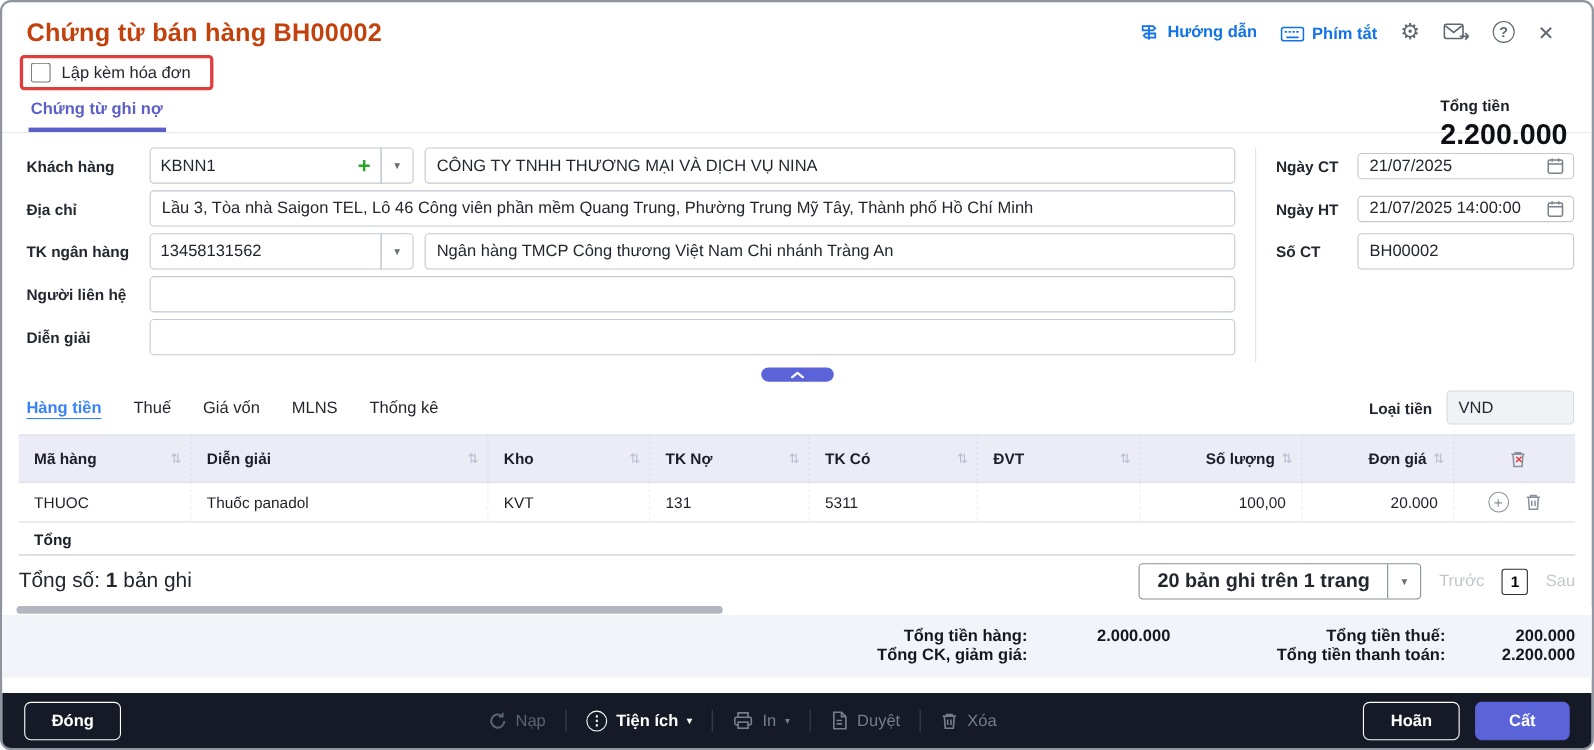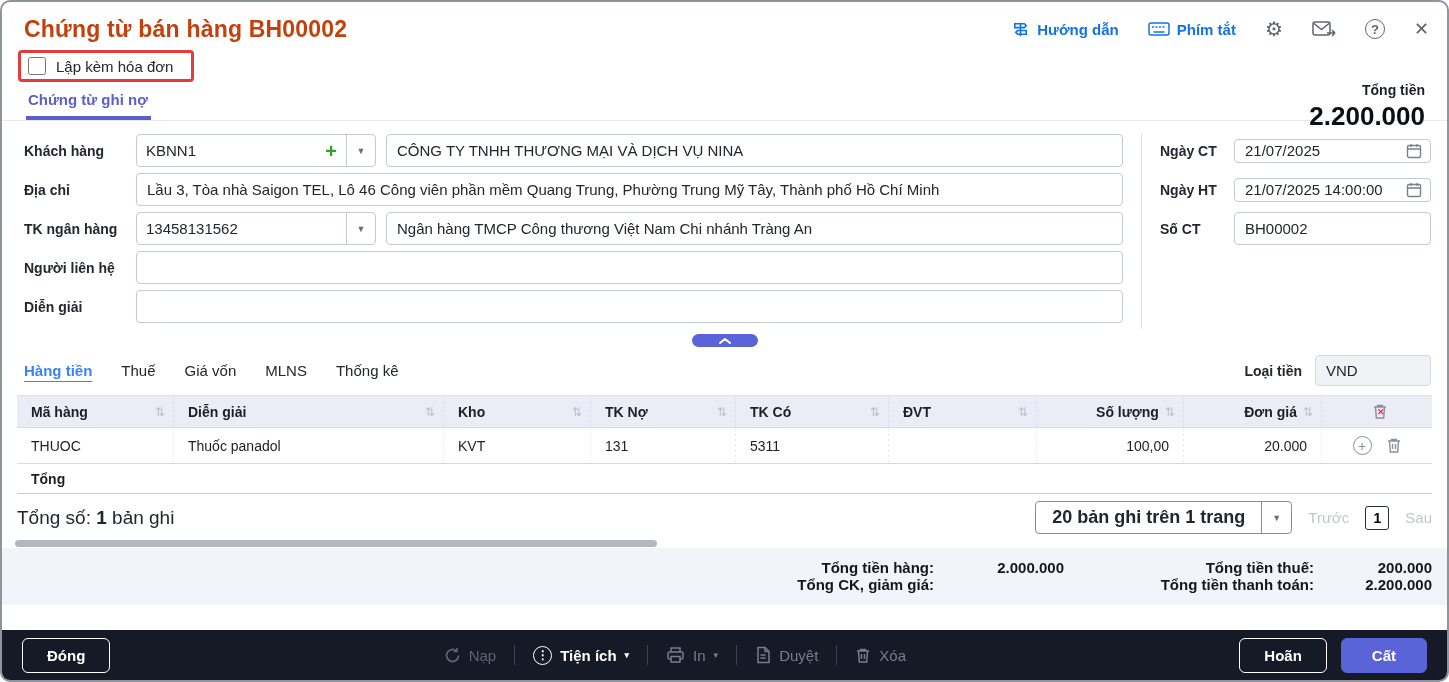--- a/index.html
+++ b/index.html
@@ -2,29 +2,29 @@
 <html><head>
 <meta charset="utf-8">
 <style>
   * { box-sizing: border-box; margin: 0; padding: 0; }
   html,body { width:1449px; height:682px; background:#fff; font-family:"Liberation Sans", sans-serif; }
   .window { position:absolute; inset:0; border:2px solid #8f949d; border-radius:10px; overflow:hidden; background:#fff; display:flex; flex-direction:column; }
 
   
   .top { position:relative; padding:14px 0 0 0; }
   .page-title { font-size:23px; font-weight:700; color:#c2410c; margin-left:22px; letter-spacing:.2px; }
-  .header-actions { position:absolute; top:17px; right:18px; display:flex; align-items:center; gap:29px; }
+  .header-actions { position:absolute; top:17px; right:34px; display:flex; align-items:flex-end; gap:21px; }
   .hlink { display:flex; align-items:center; gap:7px; color:#1273e6; font-size:15px; font-weight:600; cursor:pointer; }
   .hicon { color:#5f6571; display:flex; align-items:center; cursor:pointer; }
   .glyph { font-size:20px; line-height:1; }
   .qmark { width:20px; height:20px; border:1.6px solid #5f6571; border-radius:50%; font-size:13px; font-weight:700; display:flex; align-items:center; justify-content:center; }
   .redbox { display:inline-flex; align-items:center; gap:10px; margin:7px 0 0 16px; border:3px solid #e23c3c; border-radius:4px; padding:4px 18px 4px 7px; }
   .redbox input { width:18px; height:18px; accent-color:#fff; }
   .redbox label { font-size:15px; color:#23262e; }
-  .total-box { position:absolute; top:80px; right:22px; text-align:right; }
+  .total-box { position:absolute; top:86px; right:22px; }
   .total-box .t-label { font-size:14px; font-weight:600; color:#1c1f27; }
   .total-box .t-value { font-size:26px; font-weight:700; color:#0d0f14; margin-top:3px; }
   .main-tabs { margin-top:3px; border-bottom:1px solid #e8e9ef; padding-left:24px; }
   .main-tab { display:inline-block; padding:6px 2px 8px; color:#5b5fc7; font-weight:700; font-size:15px; border-bottom:4px solid #5b5fc7; min-width:125px; cursor:pointer; }
 
   
   .form-section { display:flex; padding:13px 16px 6px 22px; }
   .form-left { flex:1; padding-right:18px; }
   .form-right { width:290px; border-left:1px solid #e2e3ea; padding-left:18px; }
   .frow { display:flex; align-items:center; margin-bottom:6px; height:33px; }
@@ -48,21 +48,21 @@
   .dtabs { display:flex; gap:29px; font-size:15px; align-items:center; }
   .dtab { color:#23262e; cursor:pointer; }
   .dtab.active { color:#3b82f6; font-weight:700; text-decoration:underline; text-underline-offset:5px; }
   .currency { margin-left:auto; display:flex; align-items:center; gap:13px; }
   .currency .clabel { font-weight:700; font-size:14px; color:#23272f; }
   .currency .cval { width:116px; height:31px; background:#f1f2f5; border:1px solid #d6d9e0; border-radius:4px; padding:0 10px; line-height:29px; font-size:15px; color:#23262e; }
 
   
   .grid { margin:0 15px; font-size:14px; color:#1c1f27; }
   .grow-cols { display:grid; grid-template-columns:157px 270px 147px 145px 153px 148px 147px 138px 1fr; }
-  .ghead { background:#ebecf6; border-top:1px solid #dddfeb; border-bottom:1px solid #d8dbe6; height:33px; align-items:center; font-weight:700; }
+  .ghead { background:#ebecf6; border-top:1px solid #dddfeb; border-bottom:1px solid #d8dbe6; height:44px; align-items:center; font-weight:700; }
   .hcell { display:flex; align-items:center; justify-content:space-between; padding:0 8px 0 14px; height:100%; border-right:1px dashed #dddef0; }
   .hcell.num { justify-content:flex-end; gap:6px; }
   .hcell.last { border-right:none; justify-content:center; }
   .sort { color:#b9bdd1; font-size:12px; font-weight:400; }
   .gbody { height:36px; align-items:center; border-bottom:1px solid #d8dbe6; background:#fff; }
   .bcell { padding:0 14px; height:100%; display:flex; align-items:center; border-right:1px dashed #eceef6; overflow:hidden; white-space:nowrap; }
   .bcell.num { justify-content:flex-end; }
   .bcell.actions { border-right:none; justify-content:center; gap:14px; color:#8a909c; }
   .plus-circle { width:19px; height:19px; border:1.5px solid #8a909c; border-radius:50%; display:flex; align-items:center; justify-content:center; font-size:14px; cursor:pointer; }
   .gtotal { height:30px; font-weight:700; border-bottom:1px solid #c6c9d4; display:flex; align-items:center; padding-left:14px; }

